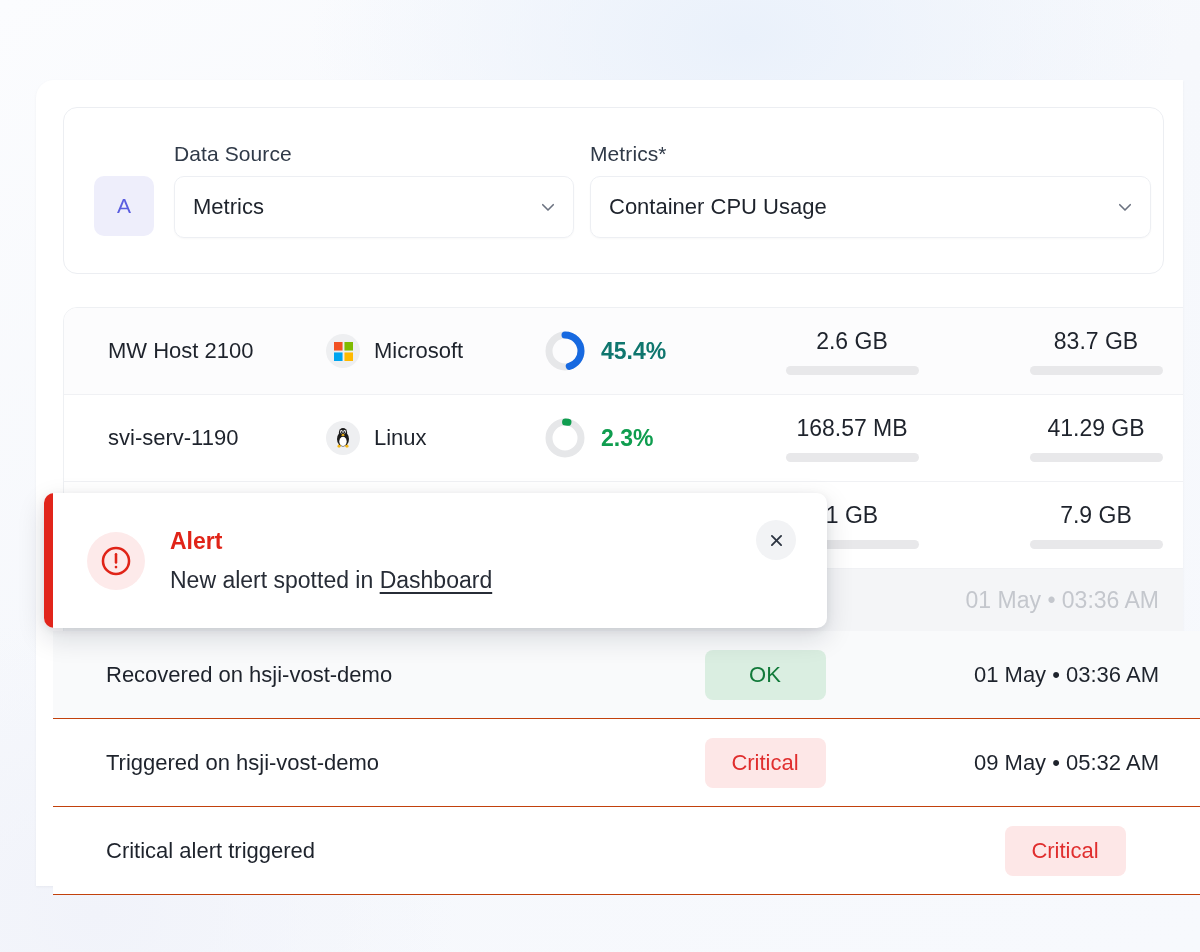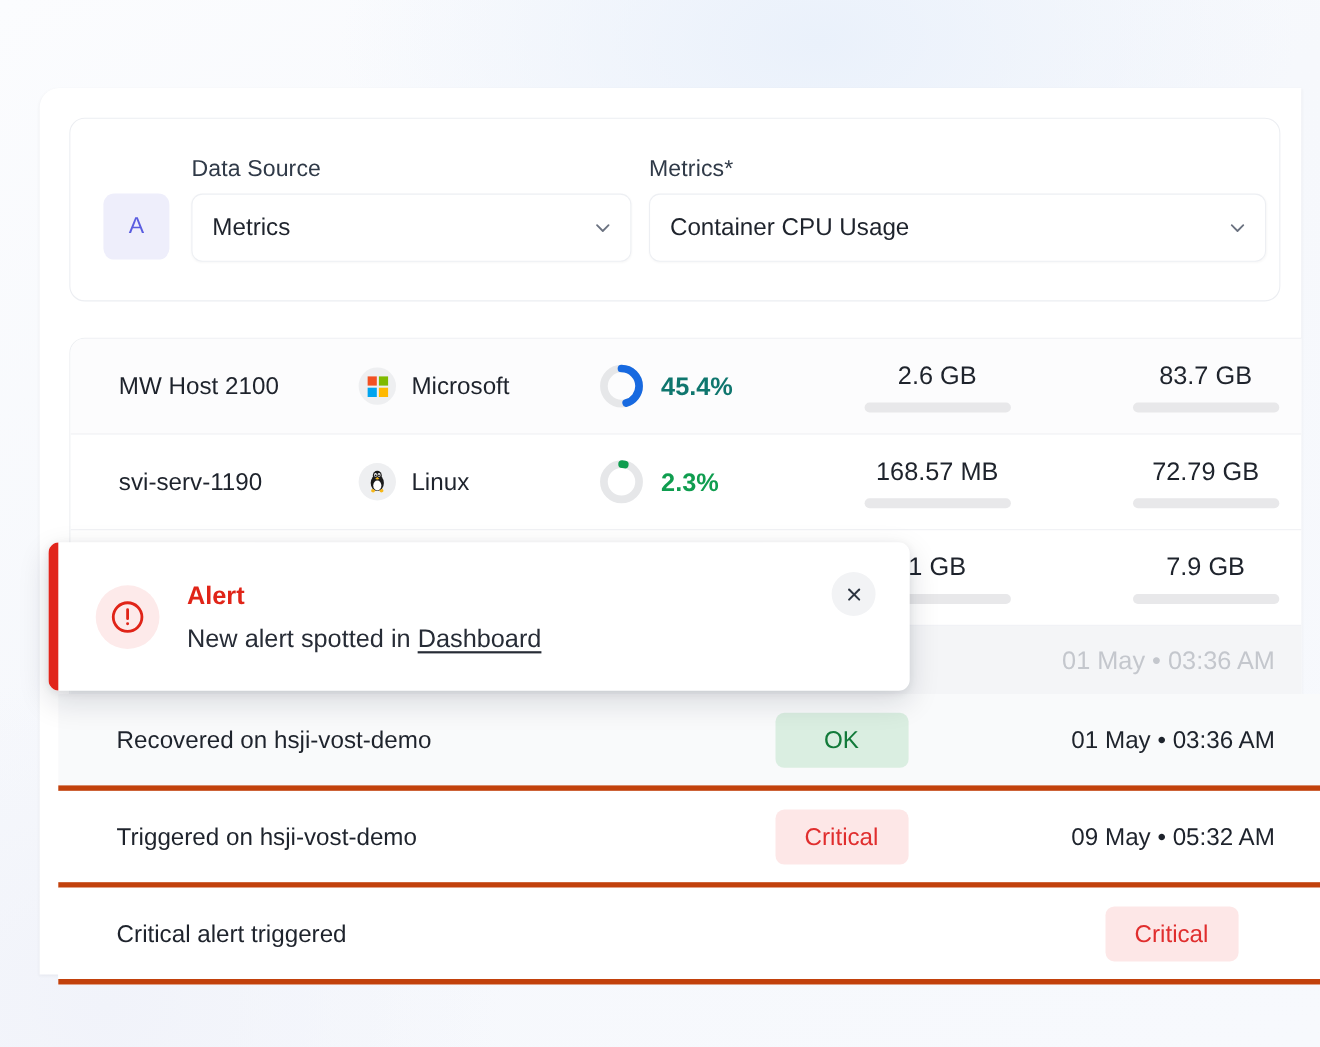--- a/index.html
+++ b/index.html
@@ -177,21 +177,21 @@
   .alerts-card {
     position: absolute;
     left: 53px; top: 631px;
     width: 1147px;
     background: #fff;
   }
   .alert-row {
     height: 88px;
     display: flex;
     align-items: center;
-    border-bottom: 5px solid #c2410c;
+    border-bottom: 1px solid #c2410c;
     background: #fff;
   }
   .alert-row.first { background: #f9fafb; }
   .ar-title {
     flex: 1;
     padding-left: 53px;
     font-size: 22px;
     color: #1e232c;
     white-space: nowrap;
   }
@@ -373,21 +373,21 @@
         </span>
         <span class="cpu-val" style="color:#0f9d4f">2.3%</span>
       </div>
       <div class="hc-metric">
         <span class="metric-val">168.57 MB</span>
         <span class="bar-track">
           <span class="bar-fill" style="width:78%"></span>
         </span>
       </div>
       <div class="hc-metric">
-        <span class="metric-val">72.79 GB</span>
+        <span class="metric-val">41.29 GB</span>
         <span class="bar-track">
           <span class="bar-fill" style="width:38%"></span>
         </span>
       </div>
     </div>
 
     <div class="host-row">
       <div class="hc-name"></div>
       <div class="hc-os">
         <span class="os-name"></span>

